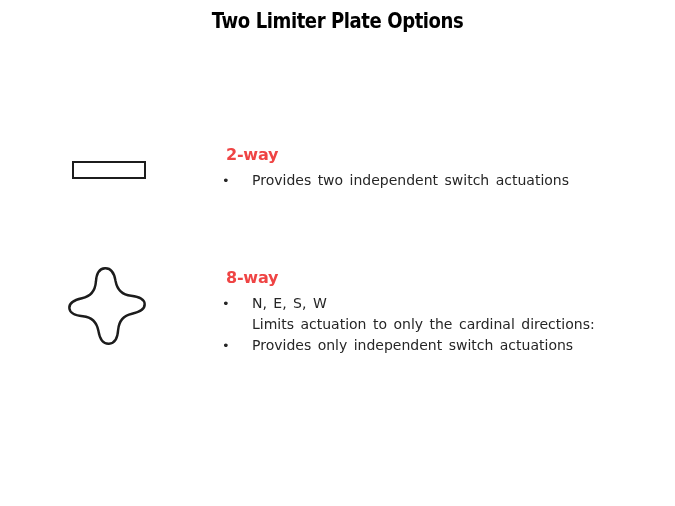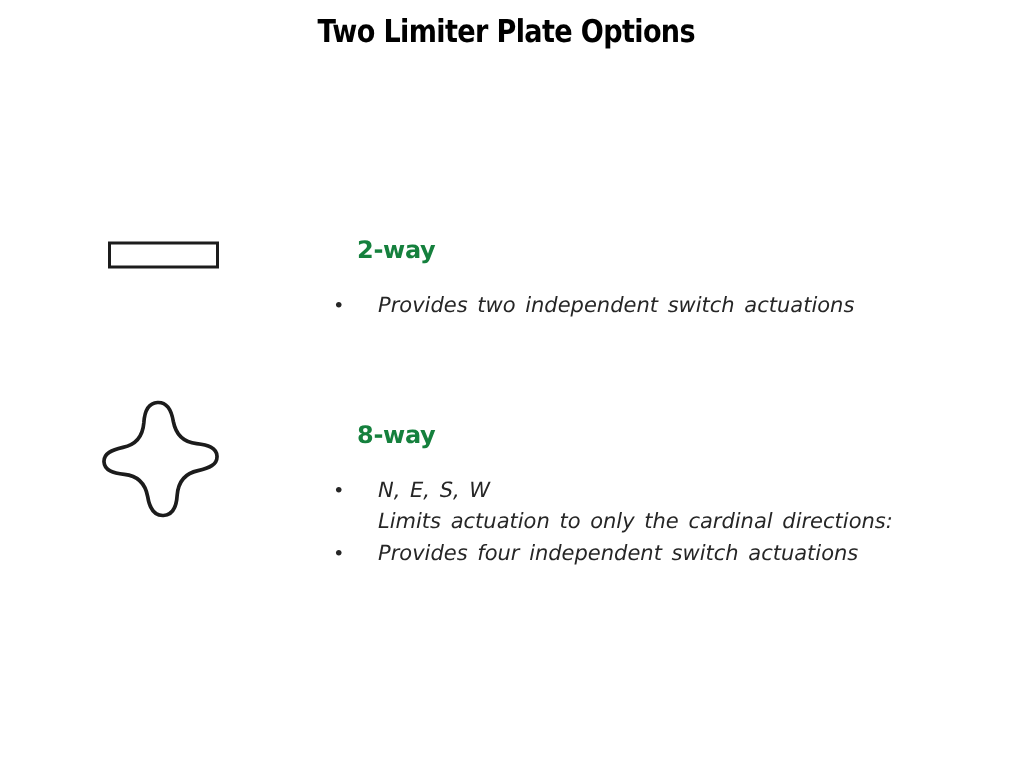--- a/index.html
+++ b/index.html
@@ -49,44 +49,43 @@
     transform: rotate(-3deg);
   }
   .text-block {
     position: absolute;
     left: 222px;
     width: 445px;
   }
   .block-2way { top: 140px; }
   .block-4way { top: 263px; }
   .section-heading {
-    margin: 16px;
+    margin: 4px;
     font-size: 16px;
     font-weight: 700;
     line-height: 22px;
     letter-spacing: -0.2px;
-    color: #15803d;
+    color: #ef4444;
   }
   .bullet {
     display: flex;
     align-items: flex-start;
     font-size: 14px;
     line-height: 21px;
     word-spacing: 2px;
     color: #262626;
   }
   .bullet-marker {
     flex: 0 0 30px;
     width: 30px;
     font-size: 13px;
   }
   .bullet-text .line {
     display: block;
     white-space: nowrap;
-    font-style: italic;
   }
 </style>
 </head>
 <body>
 
 <div class="slide">
 
   <h1 class="slide-title">Two Limiter Plate Options</h1>
 
   <div class="rect-shape"></div>
@@ -122,18 +121,18 @@
     <div class="bullet">
       <span class="bullet-marker">•</span>
       <span class="bullet-text">
         <span class="line">N, E, S, W</span>
         <span class="line">Limits actuation to only the cardinal directions:</span>
       </span>
     </div>
     <div class="bullet">
       <span class="bullet-marker">•</span>
       <span class="bullet-text">
-        <span class="line">Provides four independent switch actuations</span>
+        <span class="line">Provides only independent switch actuations</span>
       </span>
     </div>
   </section>
 
 </div>
 
 </body></html>

